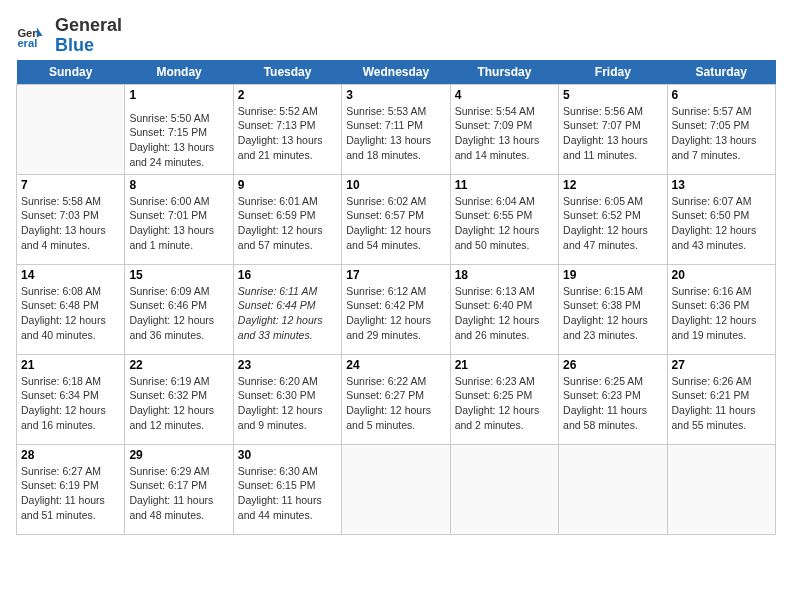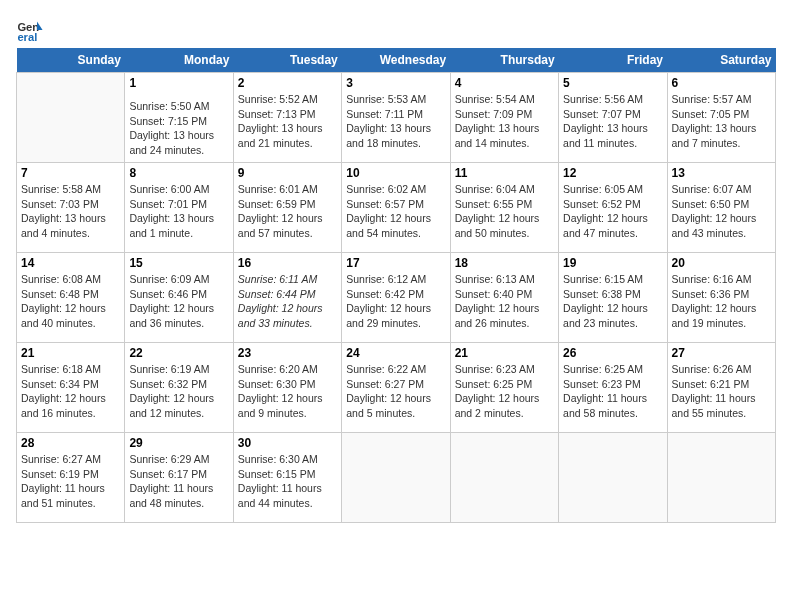--- a/index.html
+++ b/index.html
@@ -45,21 +45,21 @@
     }
     table {
       width: 100%;
       border-collapse: collapse;
       font-size: 11px;
     }
     thead tr th {
       background-color: #2a6db5;
       color: #fff;
       padding: 5px 4px;
-      text-align: right;
+      text-align: center;
       font-size: 12px;
       font-weight: bold;
     }
     tbody tr td {
       border: 1px solid #ccc;
       vertical-align: top;
       padding: 3px 4px;
       min-height: 80px;
       height: 90px;
       width: 14.28%;
@@ -82,20 +82,24 @@
 </head>
 <body>
 
 <div class="header">
   <div class="logo">
     <svg class="logo-icon" viewBox="0 0 40 40">
       <text x="2" y="22" font-size="16" font-weight="bold" fill="#333">Gen</text>
       <text x="2" y="36" font-size="16" font-weight="bold" fill="#1a6bb5">eral</text>
       <polygon points="30,8 38,20 30,20" fill="#1a6bb5"></polygon>
     </svg>
+    <div class="logo-text">
+      <div>General</div>
+      <div style="color:#1a6bb5">Blue</div>
+    </div>
   </div>
   <div class="title-area">
     <div class="month-title"></div>
     <div class="location"></div>
   </div>
 </div>
 
 <table>
   <thead>
     <tr id="days-header">

